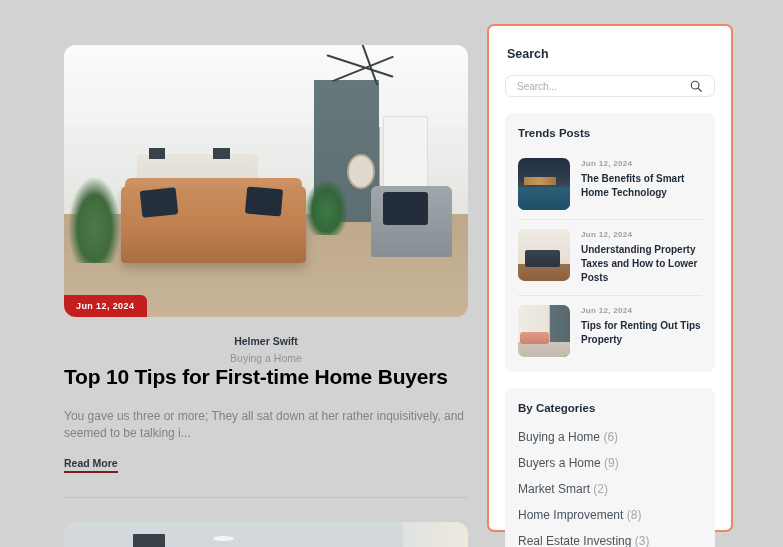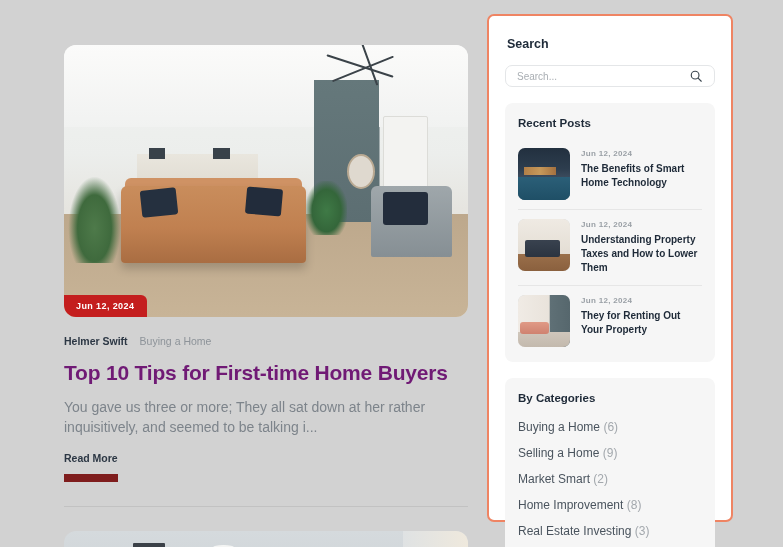--- a/index.html
+++ b/index.html
@@ -105,48 +105,49 @@
     color: #fff;
     font-size: 9px;
     font-weight: 700;
     letter-spacing: 0.4px;
     padding: 6px 13px 6px 12px;
     border-radius: 0 6px 0 0;
   }
 
   .meta-row {
     margin-top: 18px;
-    display: flex; align-items: center; gap: 12px;
+    display: flex; align-items: center; gap: 5px;
     font-size: 10.5px;
+    flex-direction: column;
   }
   .meta-author { color: #2c3744; font-weight: 700; }
   .meta-cat { color: #8d9399; font-weight: 400; }
 
   .post-title {
-    margin-top: 14px;
+    margin-top: 1px;
     font-size: 21px;
     font-weight: 700;
-    color: #701a75;
+    color: #000000;
     letter-spacing: -0.2px;
   }
   .post-excerpt {
-    margin-top: 12px;
-    font-size: 14px;
+    margin-top: 19px;
+    font-size: 12px;
     color: #7d848b;
     line-height: 1.45;
   }
   .read-more {
     display: inline-block;
     margin-top: 14px;
     font-size: 10.5px;
     font-weight: 700;
     color: #2c3744;
     text-decoration: none;
-    border-bottom: 8px solid #7f1d1d;
-    padding-bottom: 10px;
+    border-bottom: 2px solid #7f1d1d;
+    padding-bottom: 2px;
   }
 
   .divider {
     margin-top: 24px;
     width: 404px; height: 1px;
     background: #c2c2c2;
   }
 
   .hero2-wrap {
     position: relative;
@@ -186,21 +187,21 @@
     position: absolute; left: 35%; top: 32%; width: 7%; height: 34%;
     background: #e7e9ea; border: 1px solid #d3d6d8;
   }
   .h2-light {
     position: absolute; left: 37%; top: 12%; width: 5%; height: 4%;
     background: #f4f5f4; border-radius: 50%;
   }
 
   
   .sidebar {
-    position: absolute; left: 487px; top: 14px;
+    position: absolute; left: 487px; top: 24px;
     width: 246px; height: 508px;
     background: #ffffff;
     border: 2px solid #ef8463;
     border-radius: 7px;
     padding: 16px;
   }
 
   .sb-title {
     font-size: 12.5px;
     font-weight: 700;
@@ -385,62 +386,62 @@
       <input class="search-input" type="text" placeholder="Search..." style="">
       <span class="search-icon">
         <svg viewBox="0 0 24 24" width="14" height="14" fill="none" stroke="#3c4750" stroke-width="2" stroke-linecap="round">
           <circle cx="10.5" cy="10.5" r="6.6"></circle>
           <line x1="15.6" y1="15.6" x2="21" y2="21"></line>
         </svg>
       </span>
     </div>
 
     <div class="panel">
-      <div class="panel-title">Recent Posts</div>
+      <div class="panel-title">Trends Posts</div>
 
       <div class="rp-item">
         <div class="rp-thumb">
           <div class="thumb-pool"></div>
         </div>
         <div class="rp-body">
           <div class="rp-date">Jun 12, 2024</div>
           <div class="rp-title">The Benefits of Smart Home Technology</div>
         </div>
       </div>
 
       <div class="rp-item">
         <div class="rp-thumb">
           <div class="thumb-dining"></div>
         </div>
         <div class="rp-body">
           <div class="rp-date">Jun 12, 2024</div>
-          <div class="rp-title">Understanding Property Taxes and How to Lower Them</div>
+          <div class="rp-title">Understanding Property Taxes and How to Lower Posts</div>
         </div>
       </div>
 
       <div class="rp-item">
         <div class="rp-thumb">
           <div class="thumb-living"></div>
         </div>
         <div class="rp-body">
           <div class="rp-date">Jun 12, 2024</div>
-          <div class="rp-title">They for Renting Out Your Property</div>
+          <div class="rp-title">Tips for Renting Out Tips Property</div>
         </div>
       </div>
     </div>
 
     <div class="panel">
       <div class="panel-title">By Categories</div>
       <div class="cat-list">
         <div class="cat-item">
           <span>Buying a Home</span>
           <span class="cat-count">(6)</span>
         </div>
         <div class="cat-item">
-          <span>Selling a Home</span>
+          <span>Buyers a Home</span>
           <span class="cat-count">(9)</span>
         </div>
         <div class="cat-item">
           <span>Market Smart</span>
           <span class="cat-count">(2)</span>
         </div>
         <div class="cat-item">
           <span>Home Improvement</span>
           <span class="cat-count">(8)</span>
         </div>

